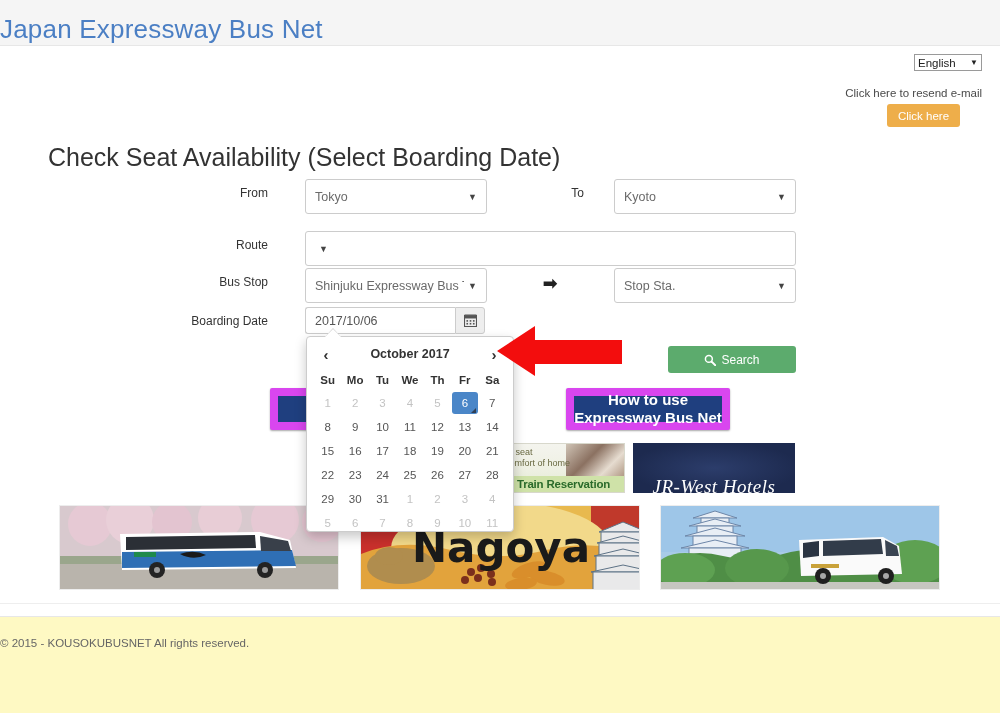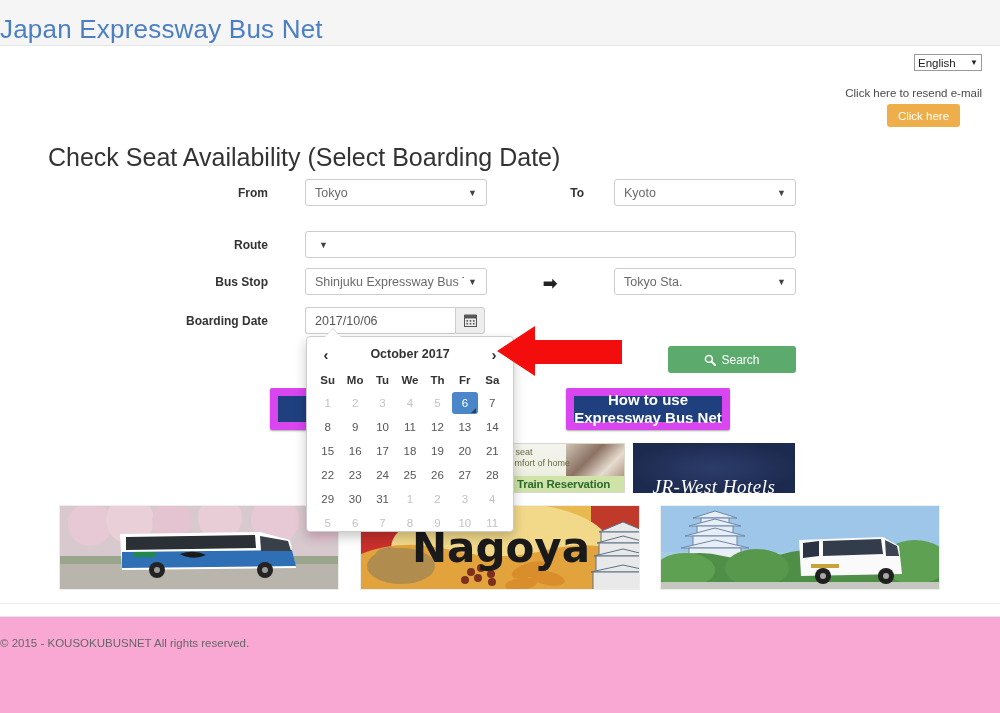--- a/index.html
+++ b/index.html
@@ -52,25 +52,25 @@
   }
 
   
   .page-title {
     position:absolute; left:48px; top:143px;
     font-size:25px; color:#333; font-weight:400; white-space:nowrap;
   }
 
   
   .flabel {
-    position:absolute; font-size:12px; font-weight:bold; color:#333;
+    position:absolute; font-size:12px; font-weight:normal; color:#333;
     text-align:right; white-space:nowrap;
   }
   .fselect {
-    position:absolute; height:27px;
+    position:absolute; height:35px;
     background:#fff; border:1px solid #ccc; border-radius:3px;
     font-size:12.5px; color:#6a6a6a;
     display:flex; align-items:center; padding:0 9px;
     cursor:pointer; overflow:hidden;
   }
   .fselect .txt { flex:1; white-space:nowrap; overflow:hidden; }
   .fselect .caret {
     font-size:9px; color:#444; margin-left:4px;
   }
 
@@ -195,21 +195,21 @@
     content:""; position:absolute; right:2px; bottom:1px;
     border-left:5px solid transparent; border-bottom:5px solid #2f3f55;
   }
 
   
   .red-arrow { position:absolute; left:497px; top:325px; z-index:60; }
 
   
   .footer {
     position:absolute; left:0; top:616px; width:1000px; height:97px;
-    background:#f9a8d4; border-top:1px solid #e7e7e7;
+    background:#fef9c3; border-top:1px solid #e7e7e7;
   }
   .footer .copy {
     position:absolute; left:0px; top:20px; font-size:11.5px; color:#666;
   }
   .content-sep {
     position:absolute; left:0; top:603px; width:1000px; height:1px; background:#eee;
   }
 </style>
 </head>
 <body>
@@ -247,21 +247,21 @@
     <span class="caret">▼</span>
   </div>
 
   <div class="flabel" style="left:200px; top:275px; width:68px;">Bus Stop</div>
   <div class="fselect" style="left:305px; top:268px; width:182px;">
     <span class="txt">Shinjuku Expressway Bus Te</span>
     <span class="caret">▼</span>
   </div>
   <div class="arrow-right">➡</div>
   <div class="fselect" style="left:614px; top:268px; width:182px;">
-    <span class="txt">Tokyo Sta.</span>
+    <span class="txt">Stop Sta.</span>
     <span class="caret">▼</span>
   </div>
 
   <div class="flabel" style="left:180px; top:314px; width:88px;">Boarding Date</div>
   <div class="date-wrap">
     <input class="date-input" type="text" value="2017/10/06" style="">
     <div class="date-btn">
       <svg width="13" height="13" viewBox="0 0 16 16">
         <rect x="0.5" y="1.5" width="15" height="14" rx="1" fill="none" stroke="#555" stroke-width="1.6"></rect>
         <rect x="0.5" y="1.5" width="15" height="4" fill="#555"></rect>

